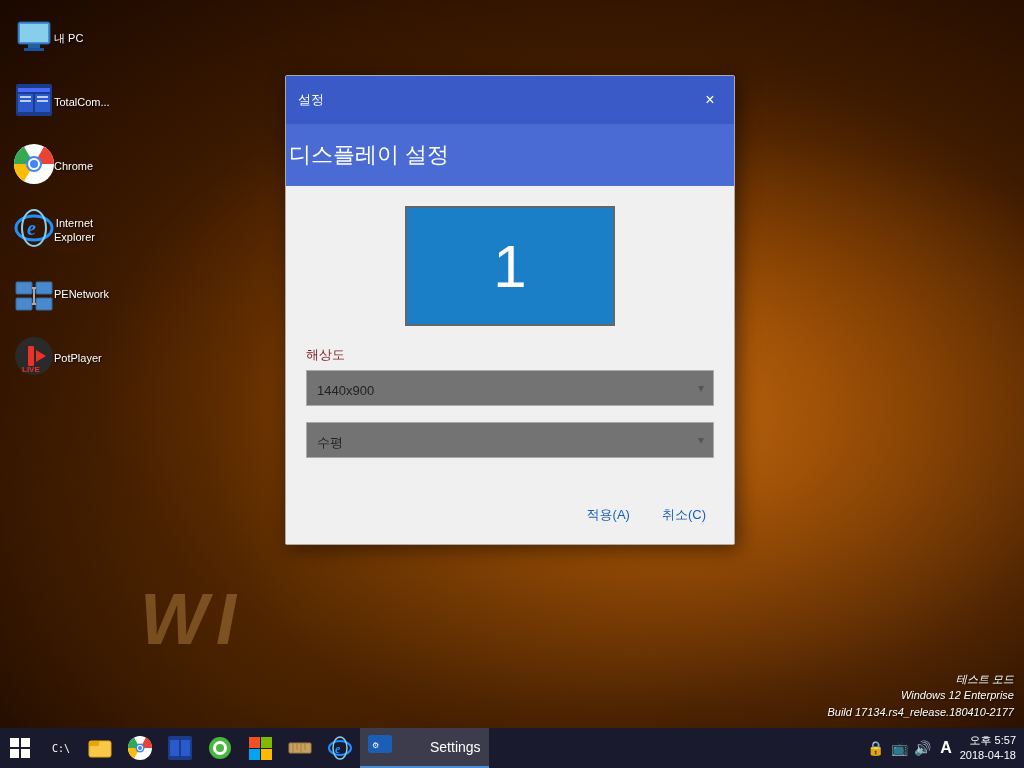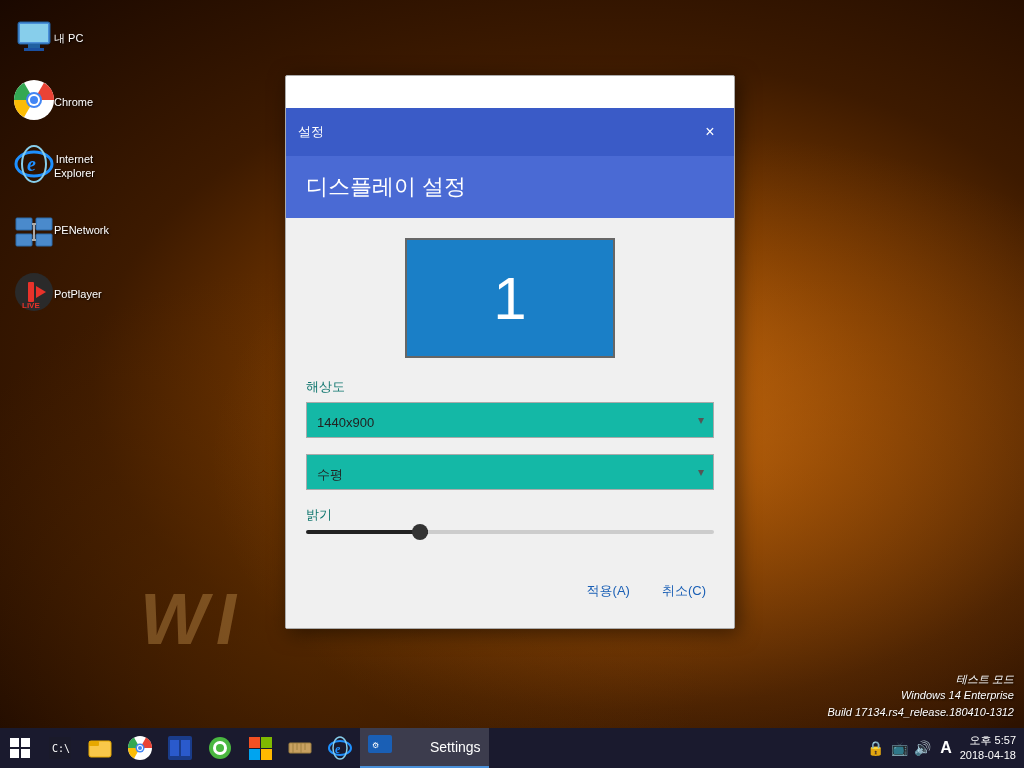--- a/index.html
+++ b/index.html
@@ -193,39 +193,38 @@
     }
 
     .dialog-titlebar {
       background: #3a5bc7;
       color: white;
       display: flex;
       align-items: center;
       justify-content: space-between;
       padding: 24px 12px;
       height: 36px;
-      margin-top: 32px;
     }
 
     .dialog-title {
       font-size: 13px;
       font-weight: normal;
     }
 
     .dialog-close {
       width: 24px; height: 24px;
       display: flex; align-items: center; justify-content: center;
       cursor: pointer;
       font-size: 16px;
       border-radius: 2px;
     }
 
     .dialog-header-bar {
       background: #4a6ad4;
-      padding: 16px 20px;
+      padding: 16px 3px;
     }
 
     .dialog-heading {
       color: white;
       font-size: 22px;
       font-weight: 300;
     }
 
     .dialog-body {
       background: #f0f0f0;
@@ -248,38 +247,38 @@
       align-items: center;
       justify-content: center;
       color: white;
       font-size: 60px;
       font-weight: 300;
     }
 
     
     .field-label {
       font-size: 13px;
-      color: #0f766e;
+      color: #7f1d1d;
       margin-bottom: 6px;
       font-weight: normal;
     }
 
     .field-group {
       margin-bottom: 16px;
     }
 
     .select-wrapper {
       position: relative;
       width: 100%;
     }
 
     .select-field {
       width: 100%;
       height: 36px;
-      background: #14b8a6;
+      background: #737373;
       border: 1px solid #aaa;
       padding: 4px 36px 0 10px;
       font-size: 13px;
       color: #222;
       appearance: none;
       cursor: pointer;
     }
 
     .select-arrow {
       position: absolute;
@@ -316,21 +315,21 @@
       height: 16px;
       background: #333;
       border-radius: 50%;
     }
 
     
     .dialog-buttons {
       display: flex;
       justify-content: flex-end;
       gap: 16px;
-      padding: 12px 20px 24px;
+      padding: 12px 20px 16px;
       background: #f0f0f0;
     }
 
     .btn-link {
       background: none;
       border: none;
       color: #1a5fb5;
       font-size: 13px;
       cursor: pointer;
       padding: 4px 8px;
@@ -364,20 +363,35 @@
         <svg width="40" height="40" viewBox="0 0 40 40">
           <rect x="4" y="6" width="32" height="22" rx="2" fill="#4a90d9" stroke="#2060a0" stroke-width="1"></rect>
           <rect x="14" y="28" width="12" height="5" fill="#2060a0"></rect>
           <rect x="10" y="32" width="20" height="3" fill="#1a50a0"></rect>
           <rect x="6" y="8" width="28" height="18" fill="#87ceeb"></rect>
         </svg>
       </div>
       <span class="icon-label">내 PC</span>
     </div>
 
+    <div class="desktop-icon">
+      <div class="icon-img">
+        <svg width="40" height="40" viewBox="0 0 40 40">
+          <rect x="2" y="4" width="36" height="32" rx="2" fill="#1a3c8a"></rect>
+          <rect x="4" y="8" width="32" height="4" fill="#4a6aff"></rect>
+          <rect x="4" y="14" width="15" height="18" fill="#2a5acc"></rect>
+          <rect x="21" y="14" width="15" height="18" fill="#2a5acc"></rect>
+          <rect x="6" y="16" width="11" height="2" fill="white" opacity="0.7"></rect>
+          <rect x="6" y="20" width="11" height="2" fill="white" opacity="0.7"></rect>
+          <rect x="23" y="16" width="11" height="2" fill="white" opacity="0.7"></rect>
+          <rect x="23" y="20" width="11" height="2" fill="white" opacity="0.7"></rect>
+        </svg>
+      </div>
+      <span class="icon-label">TotalCom...</span>
+    </div>
 
 
 
 
     <div class="desktop-icon">
       <div class="icon-img">
         <svg width="40" height="40" viewBox="0 0 40 40">
           <circle cx="20" cy="20" r="20" fill="white"></circle>
           <path d="M20 20 L40 20 A20 20 0 0 0 30 2.7Z" fill="#ea4335"></path>
           <path d="M20 20 L10 2.7 A20 20 0 0 0 0 20Z" fill="#34a853"></path>
@@ -463,41 +477,33 @@
       <div class="field-group">
         <div class="select-wrapper">
           <select class="select-field">
             <option>수평</option>
             <option>수직</option>
           </select>
           <span class="select-arrow">▾</span>
         </div>
       </div>
 
-      <div class="field-group">
-        <div class="field-label">밝기</div>
-        <div class="slider-container">
-          <div class="brightness-slider">
-            <div class="slider-thumb"></div>
-          </div>
-        </div>
-      </div>
 
     </div>
 
     <div class="dialog-buttons">
       <button class="btn-link">적용(A)</button>
       <button class="btn-link">취소(C)</button>
     </div>
   </div>
 
   <div class="watermark">
     <div>테스트 모드</div>
-    <div>Windows 14 Enterprise</div>
-    <div>Build 17134.rs4_release.180410-1312</div>
+    <div>Windows 12 Enterprise</div>
+    <div>Build 17134.rs4_release.180410-2177</div>
   </div>
 
   <div class="taskbar">
 
     <div class="taskbar-start">
       <div class="win-logo">
         <span></span>
           <span></span>
           <span></span>
           <span></span>

